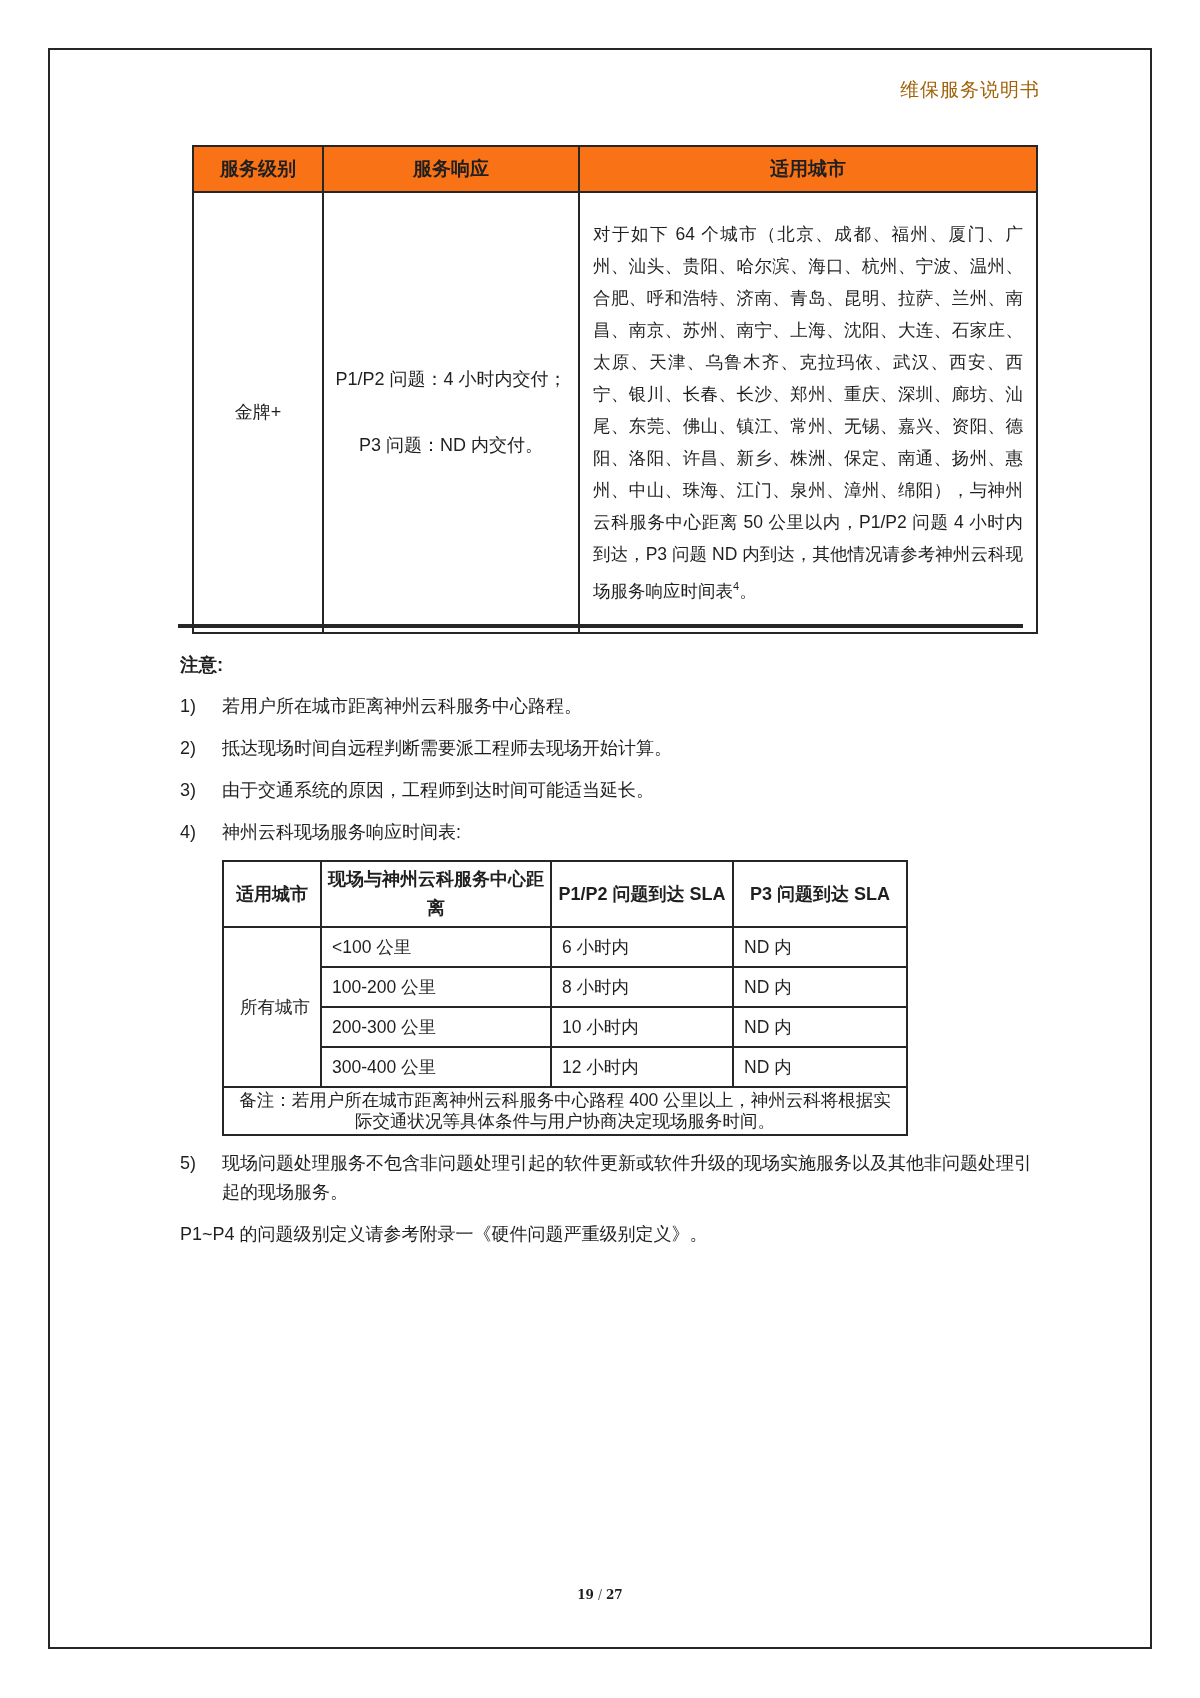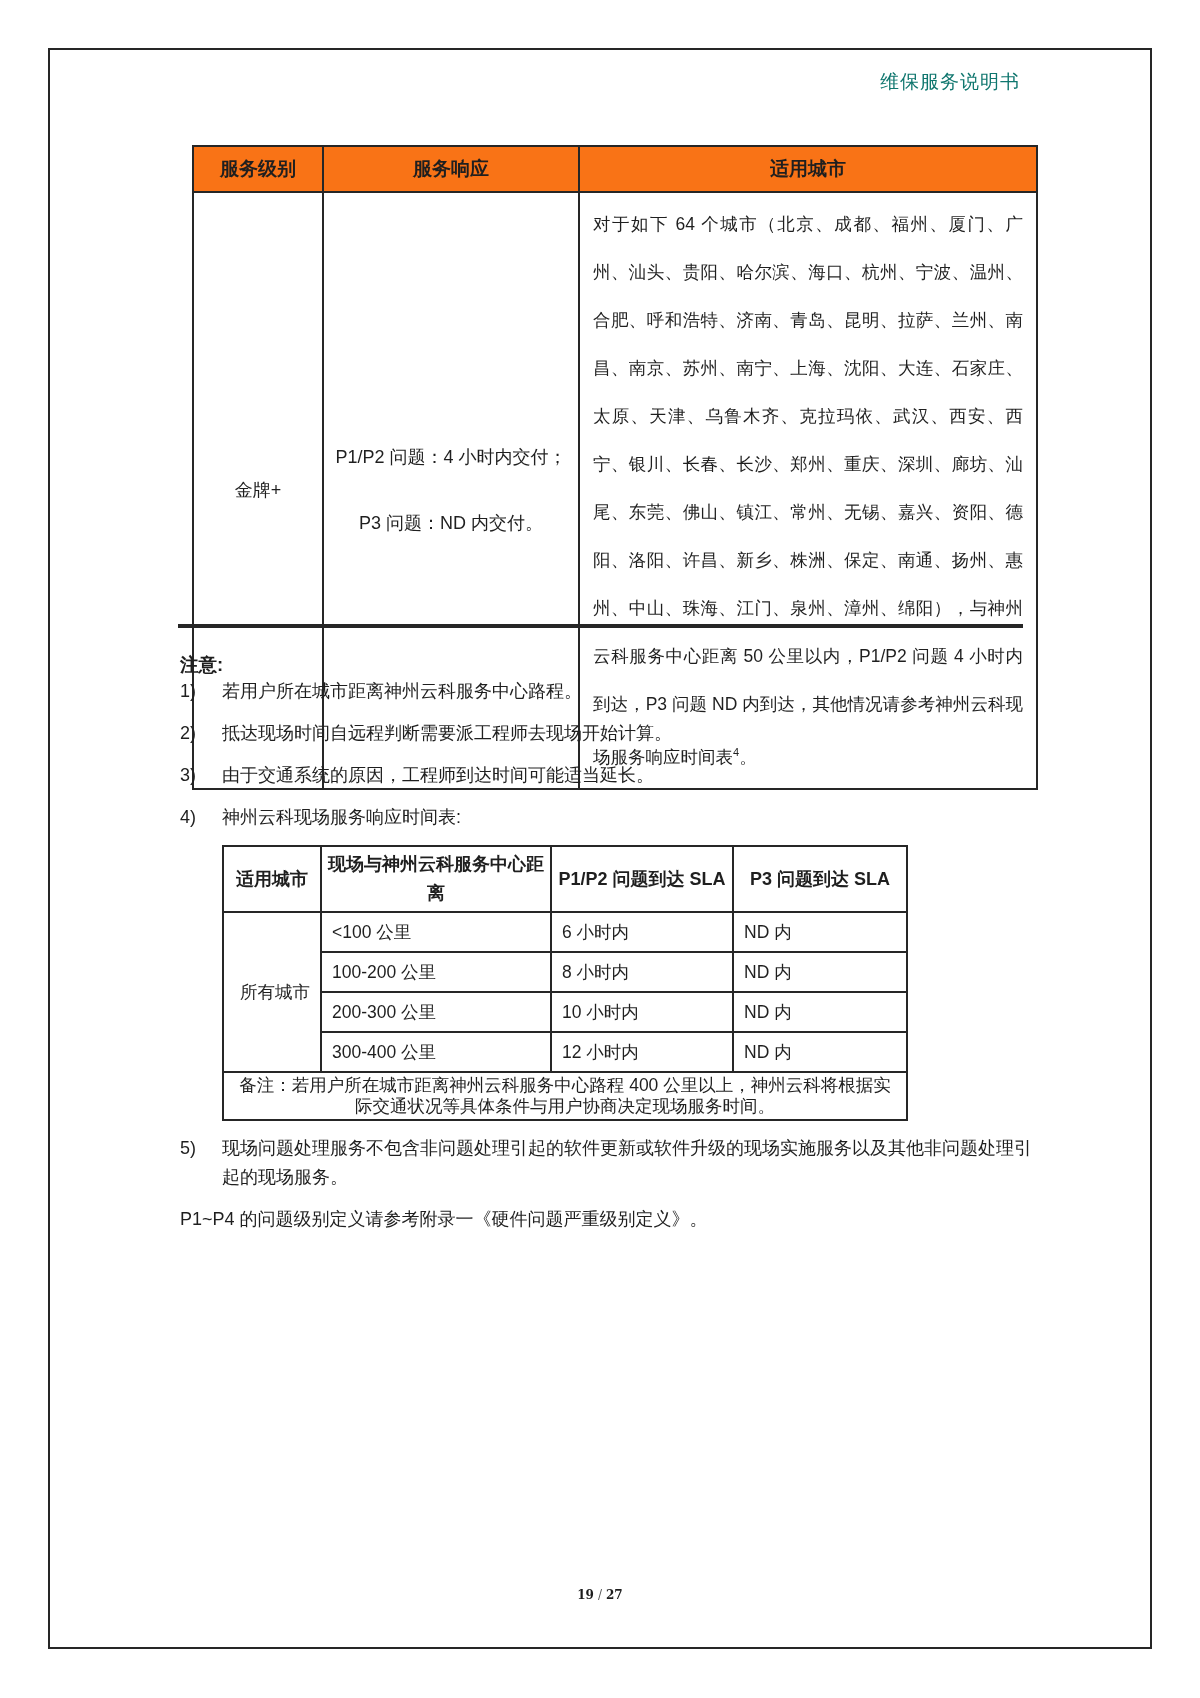--- a/index.html
+++ b/index.html
@@ -7,48 +7,48 @@
   body {
     width:1200px; height:1698px; position:relative;
     font-family:"Liberation Sans", sans-serif; color:#1f1f1f;
     overflow:hidden;
   }
   .page-border {
     position:absolute; left:48px; top:48px; width:1104px; height:1601px;
     border:2px solid #262626; background:#fff;
   }
   .header-title {
-    position:absolute; top:69px; left:880px; width:160px;
-    font-family:"DejaVu Serif", serif; font-size:19px; color:#0f766e;
-    letter-spacing:1px; text-align:left;
+    position:absolute; top:77px; left:880px; width:160px;
+    font-family:"DejaVu Serif", serif; font-size:19px; color:#a16207;
+    letter-spacing:1px; text-align:right;
   }
   
   .service-table {
     position:absolute; left:192px; top:145px; width:844px;
     border-collapse:collapse; table-layout:fixed;
   }
   .service-table th, .service-table td { border:2px solid #262626; }
   .service-table th {
     height:46px; background:#f97316; font-size:19px; font-weight:bold;
     text-align:center; vertical-align:middle;
   }
   .col-level { width:130px; } .col-resp { width:256px; } .col-cities { width:458px; }
   .level-cell { text-align:center; vertical-align:middle; font-size:18px; }
   .resp-cell  { text-align:center; vertical-align:middle; font-size:18px; line-height:36px; padding:8px 10px; }
   .resp-cell .resp-p1 { margin-bottom:30px; }
   .cities-cell {
-    font-size:17.5px; line-height:48px; padding:7px 13px;
+    font-size:17.5px; line-height:32px; padding:25px 13px;
     text-align:justify; vertical-align:top;
   }
   .cities-cell sup { font-size:11px; }
   
   .thick-rule { position:absolute; left:178px; top:624px; width:845px; height:4px; background:#262626; }
   
   .notes { position:absolute; left:180px; top:652px; width:852px; font-size:18px; }
-  .notes-title { font-weight:bold; font-size:18.5px; }
+  .notes-title { font-weight:bold; font-size:18.5px; margin-bottom:15px; }
   .note-item { display:flex; margin-bottom:13px; line-height:29px; }
   .note-item .num { width:42px; flex:none; }
   .note-item .txt { flex:1; }
   
   .rt-table {
     border-collapse:collapse; table-layout:fixed;
     margin:6px 0 13px 42px; width:684px;
   }
   .rt-table th, .rt-table td { border:2px solid #262626; }
   .rt-table th {

